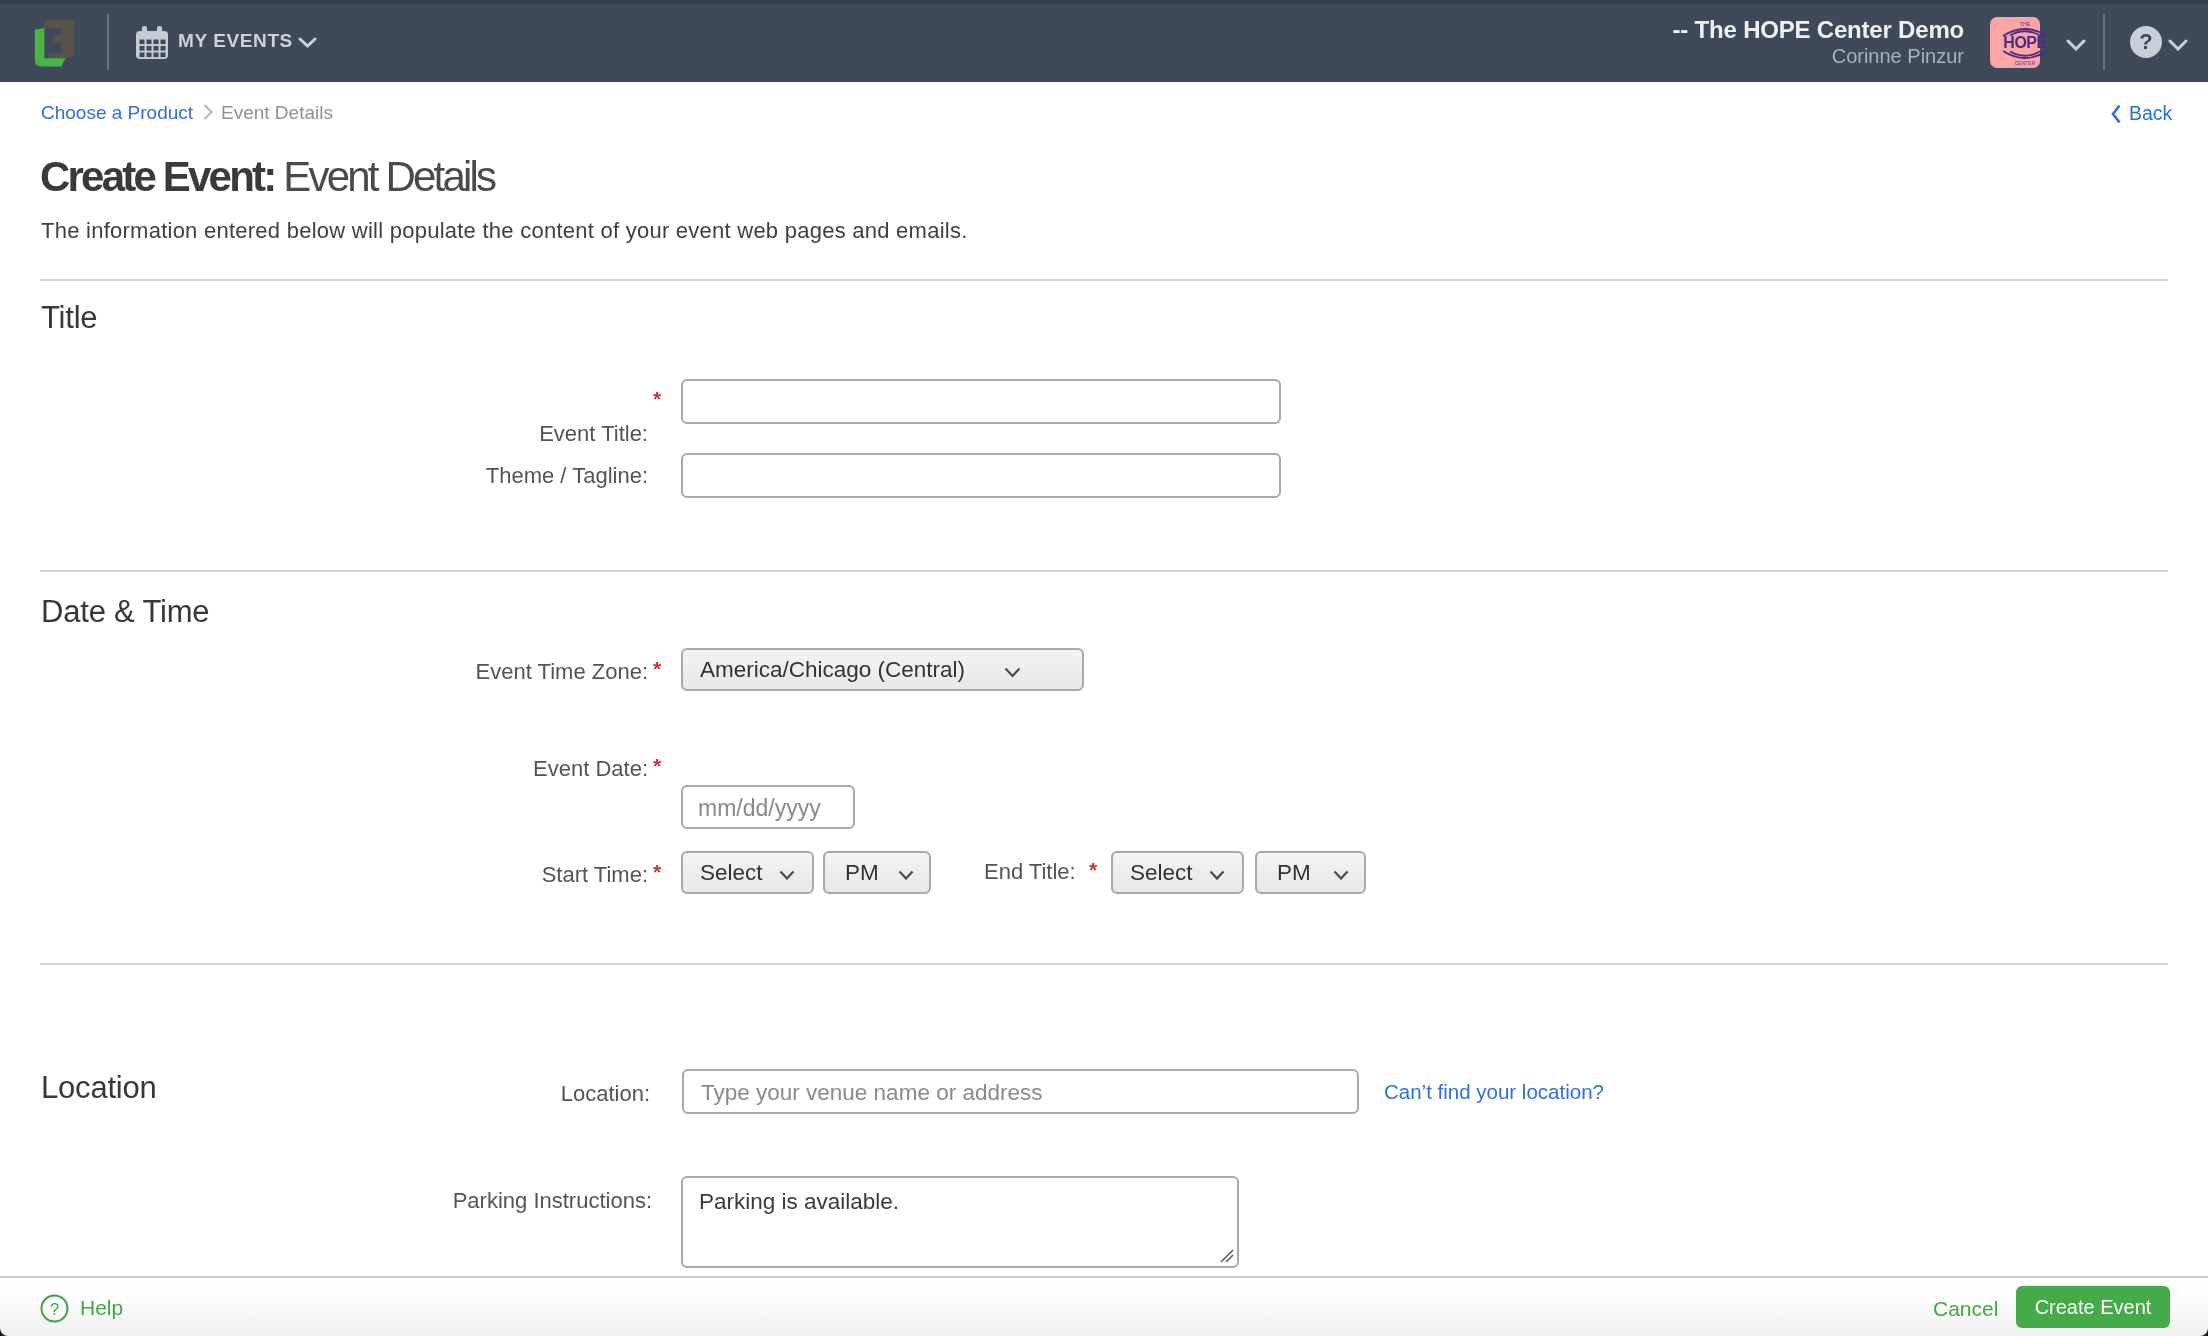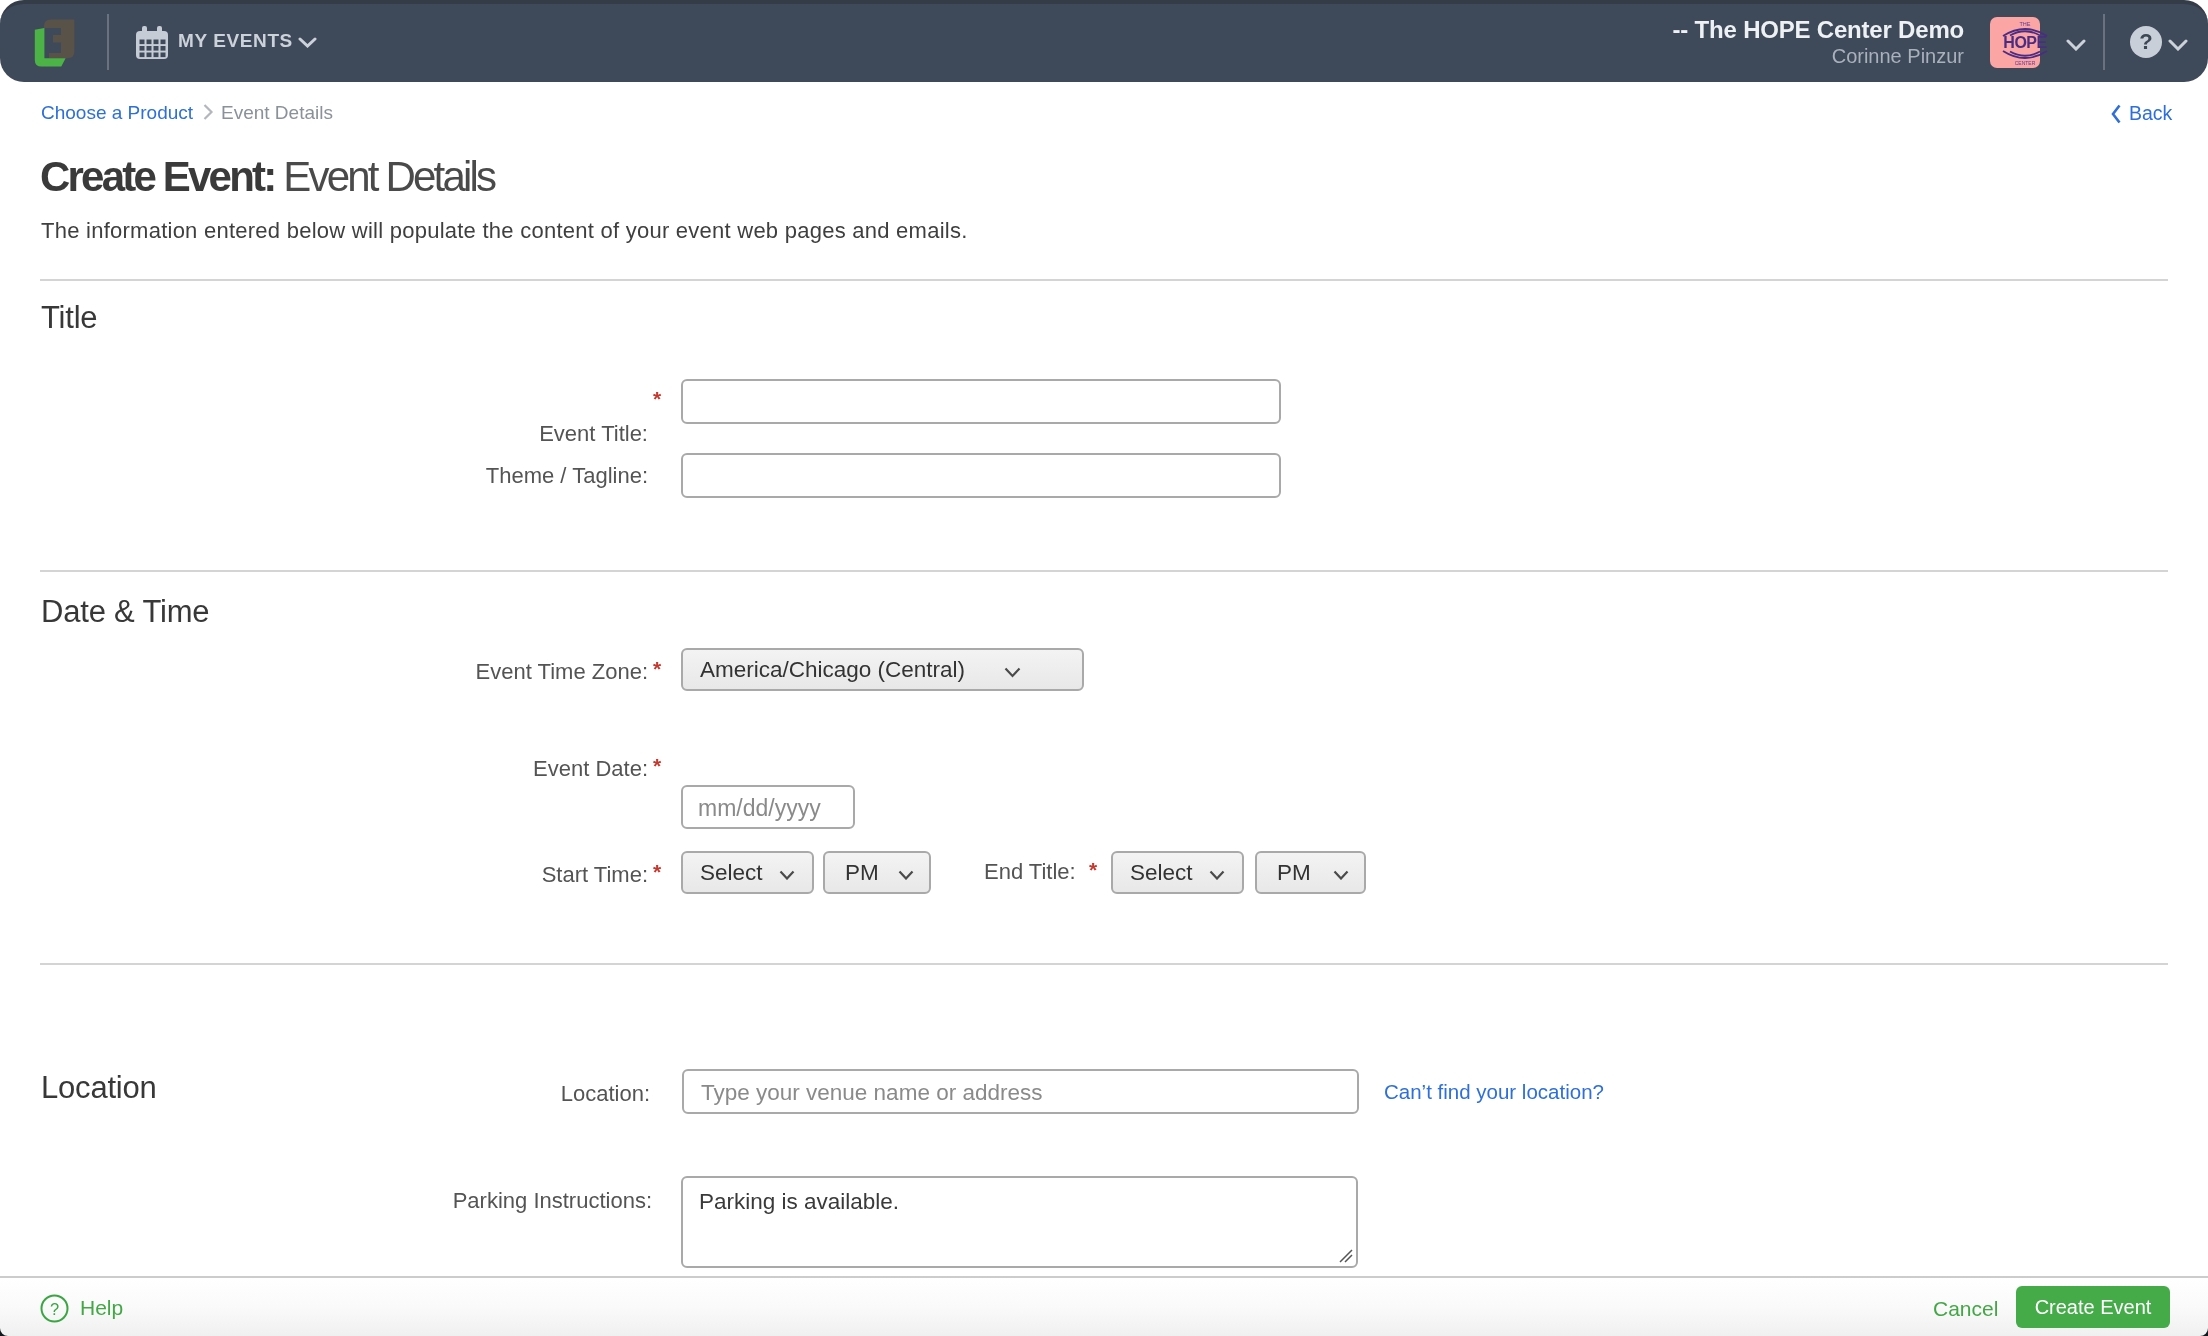--- a/index.html
+++ b/index.html
@@ -1,19 +1,19 @@
 <!DOCTYPE html>
 <html><head>
 <meta charset="utf-8">
 <style>
   * { margin:0; padding:0; box-sizing:border-box; }
   html,body { width:2208px; height:1336px; background:#fff; font-family:"Liberation Sans", sans-serif; overflow:hidden; }
   .abs { position:absolute; }
   
-  #nav { position:absolute; left:0; top:0; width:2208px; height:82px; background:#3e4a59; border-top:4px solid #343c48;border-radius:24px; }
+  #nav { position:absolute; left:0; top:0; width:2208px; height:82px; background:#3e4a59; border-top:4px solid #343c48; }
   .navdiv { position:absolute; top:10px; width:2px; height:56px; background:#69727e; }
   #myevents { position:absolute; left:178px; top:26px; font-size:19px; font-weight:bold; letter-spacing:0.6px; color:#ccd2da; }
   #orgname { position:absolute; right:244px; top:12px; text-align:right; font-size:24px; font-weight:bold; letter-spacing:-0.2px; color:#eef1f4; }
   #username { position:absolute; right:244px; top:41px; text-align:right; font-size:20px; color:#a9b1bc; }
   #hopebox { position:absolute; left:1990px; top:13px; width:50px; height:51px; background:#fca5a5; border-radius:7px; }
   #helpcirc { position:absolute; left:2130px; top:22px; width:32px; height:32px; border-radius:50%; background:#c9cfd8; color:#3d4754; font-size:22px; font-weight:bold; text-align:center; line-height:32px; }
   
   .blue { color:#2e6fd9; }
   .grey { color:#8b9199; }
   #crumbs { position:absolute; left:41px; top:102px; font-size:19px; }
@@ -164,21 +164,21 @@
 <div class="hr" style="top:963px;"></div>
 <div class="sect" style="top:1022px;margin-top:48px;">Location</div>
 
 <div class="lbl" style="left:50px; top:1081px;">Location:</div>
 <div class="inp" style="left:682px; top:1069px; width:677px; height:45px;padding-left:24px;">
     <span class="ph" style="left:17px; top:9px;">Type your venue name or address</span>
   </div>
 <div class="blue abs" style="left:1384px; top:1080px; font-size:20.5px;">Can’t find your location?</div>
 
 <div class="lbl" style="left:52px; top:1188px;">Parking Instructions:</div>
-<div class="inp" style="left:681px; top:1176px; width:677px; height:92px;">
+<div class="inp" style="left:681px; top:1176px; width:558px; height:92px;">
   <span class="abs" style="left:16px; top:11px; font-size:22.5px; color:#3a3a3a;">Parking is available.</span>
   <svg class="abs" style="right:3px; bottom:3px;" width="14" height="14" viewBox="0 0 14 14">
       <path d="M1,13 L13,1 M6,13 L13,6" stroke="#555" stroke-width="1.5"></path>
     </svg>
 </div>
 
 <div id="footer">
   <svg class="abs" style="left:40px; top:16px;" width="29" height="29" viewBox="0 0 29 29">
     <circle cx="14.5" cy="14.5" r="13" fill="none" stroke="#3ba543" stroke-width="2"></circle>
     <text x="14.5" y="20.5" text-anchor="middle" font-size="16.5" fill="#3ba543" font-family="Liberation Sans">?</text>

